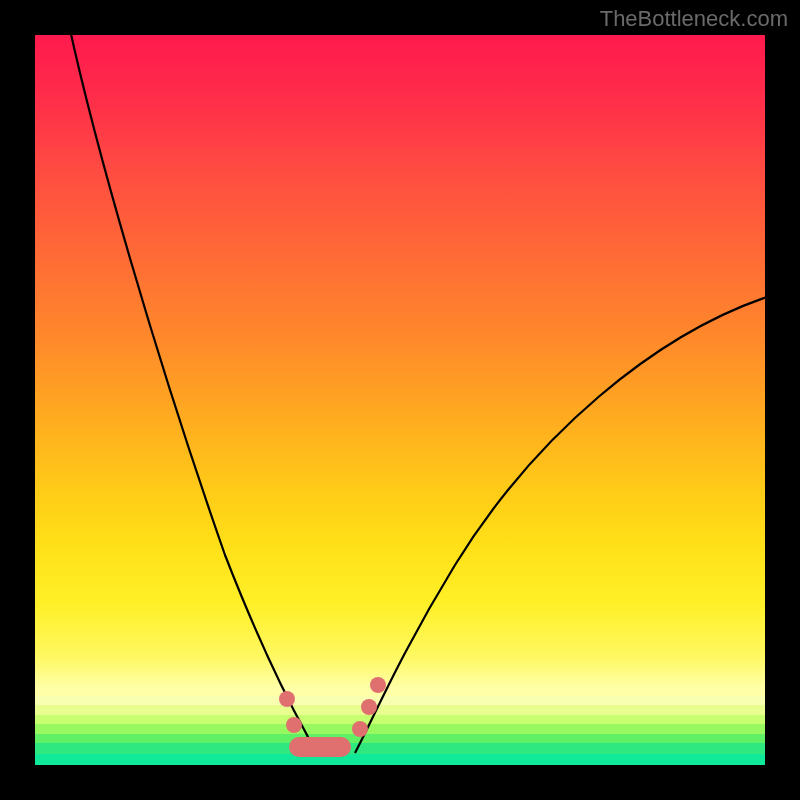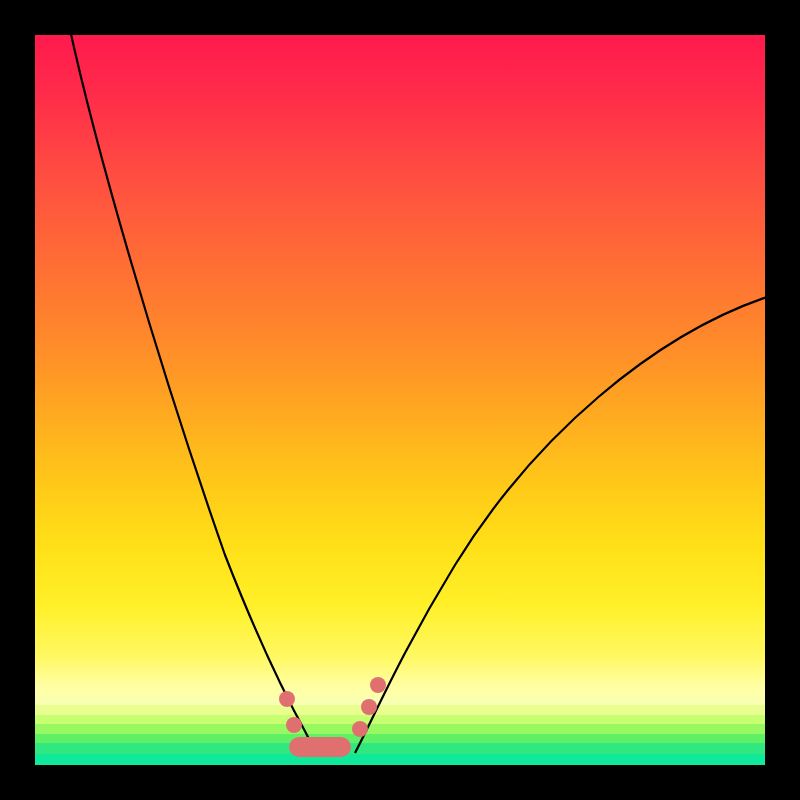--- a/index.html
+++ b/index.html
@@ -86,20 +86,21 @@
   .pill {
     fill: #e07070;
     stroke: none;
   }
 </style>
 </head>
 <body>
 
 <div class="frame">
 
+  <div class="watermark">TheBottleneck.com</div>
 
   <div class="plot-area">
 
     <svg class="curve" viewBox="0 0 730 730" preserveAspectRatio="none">
 
       <path class="curve-path" d="M 34 -10
                C 60 110, 120 320, 190 520
                C 225 610, 250 660, 272 700
                L 280 718"></path>
 

